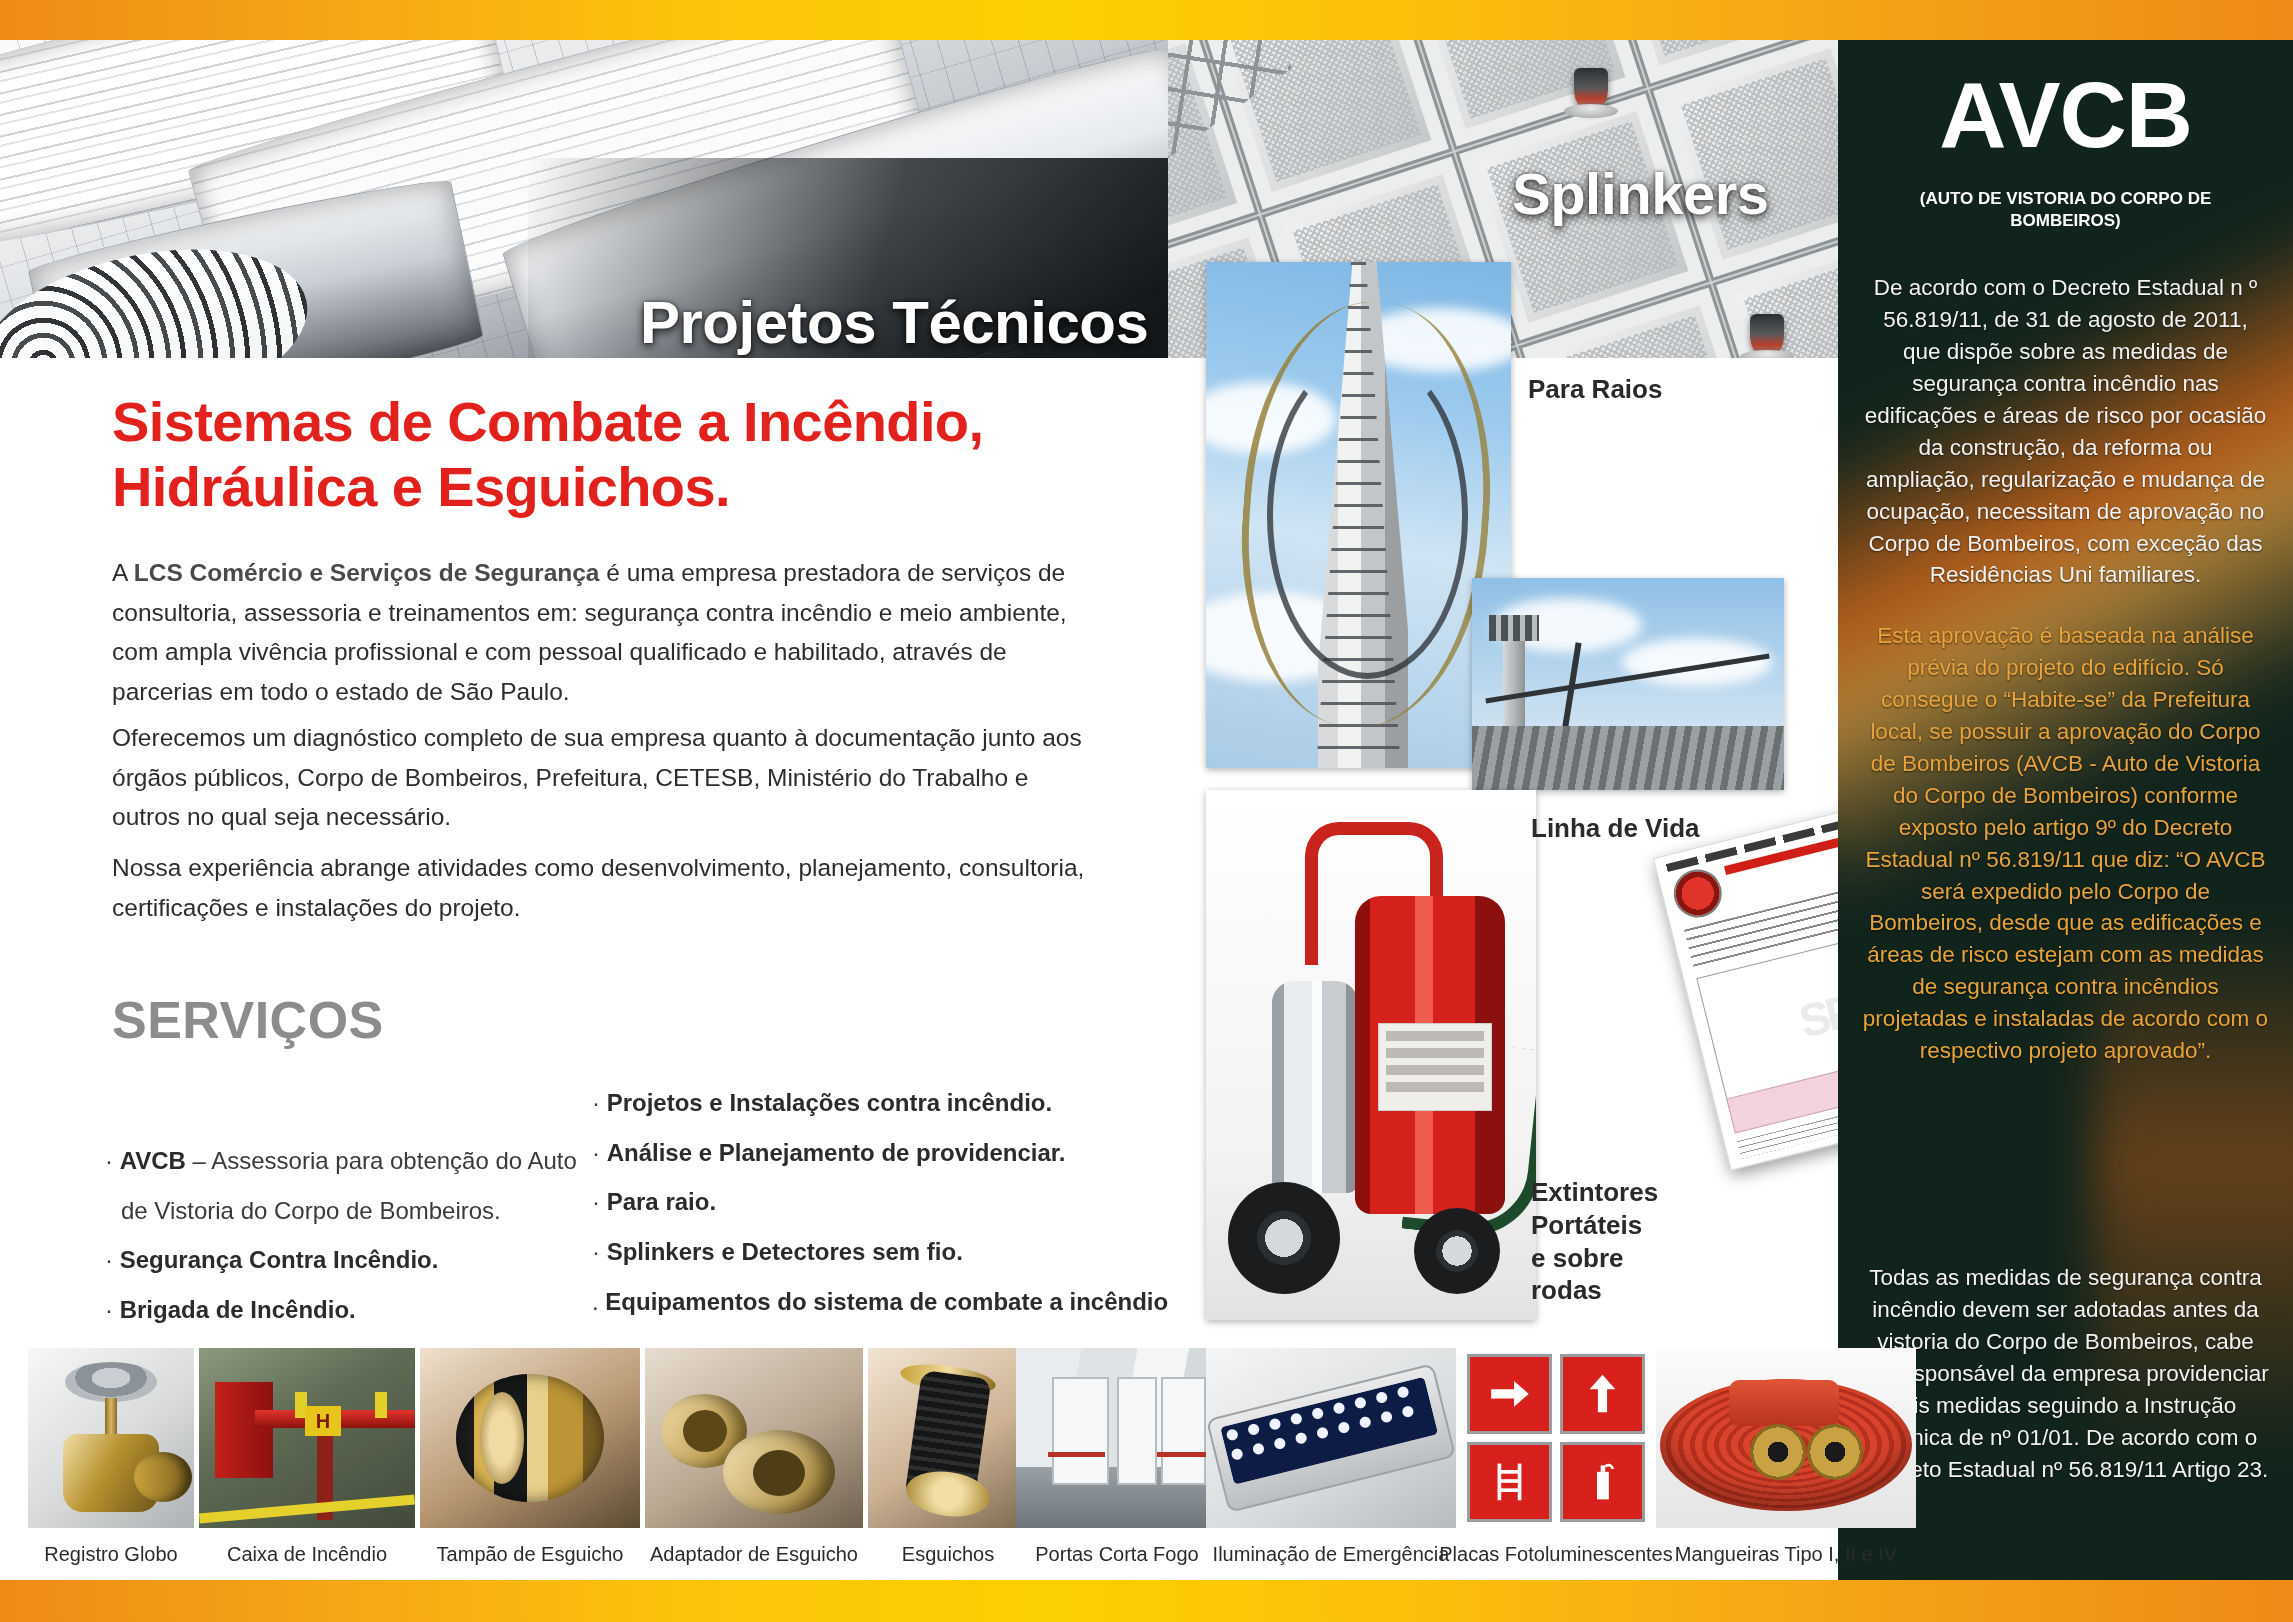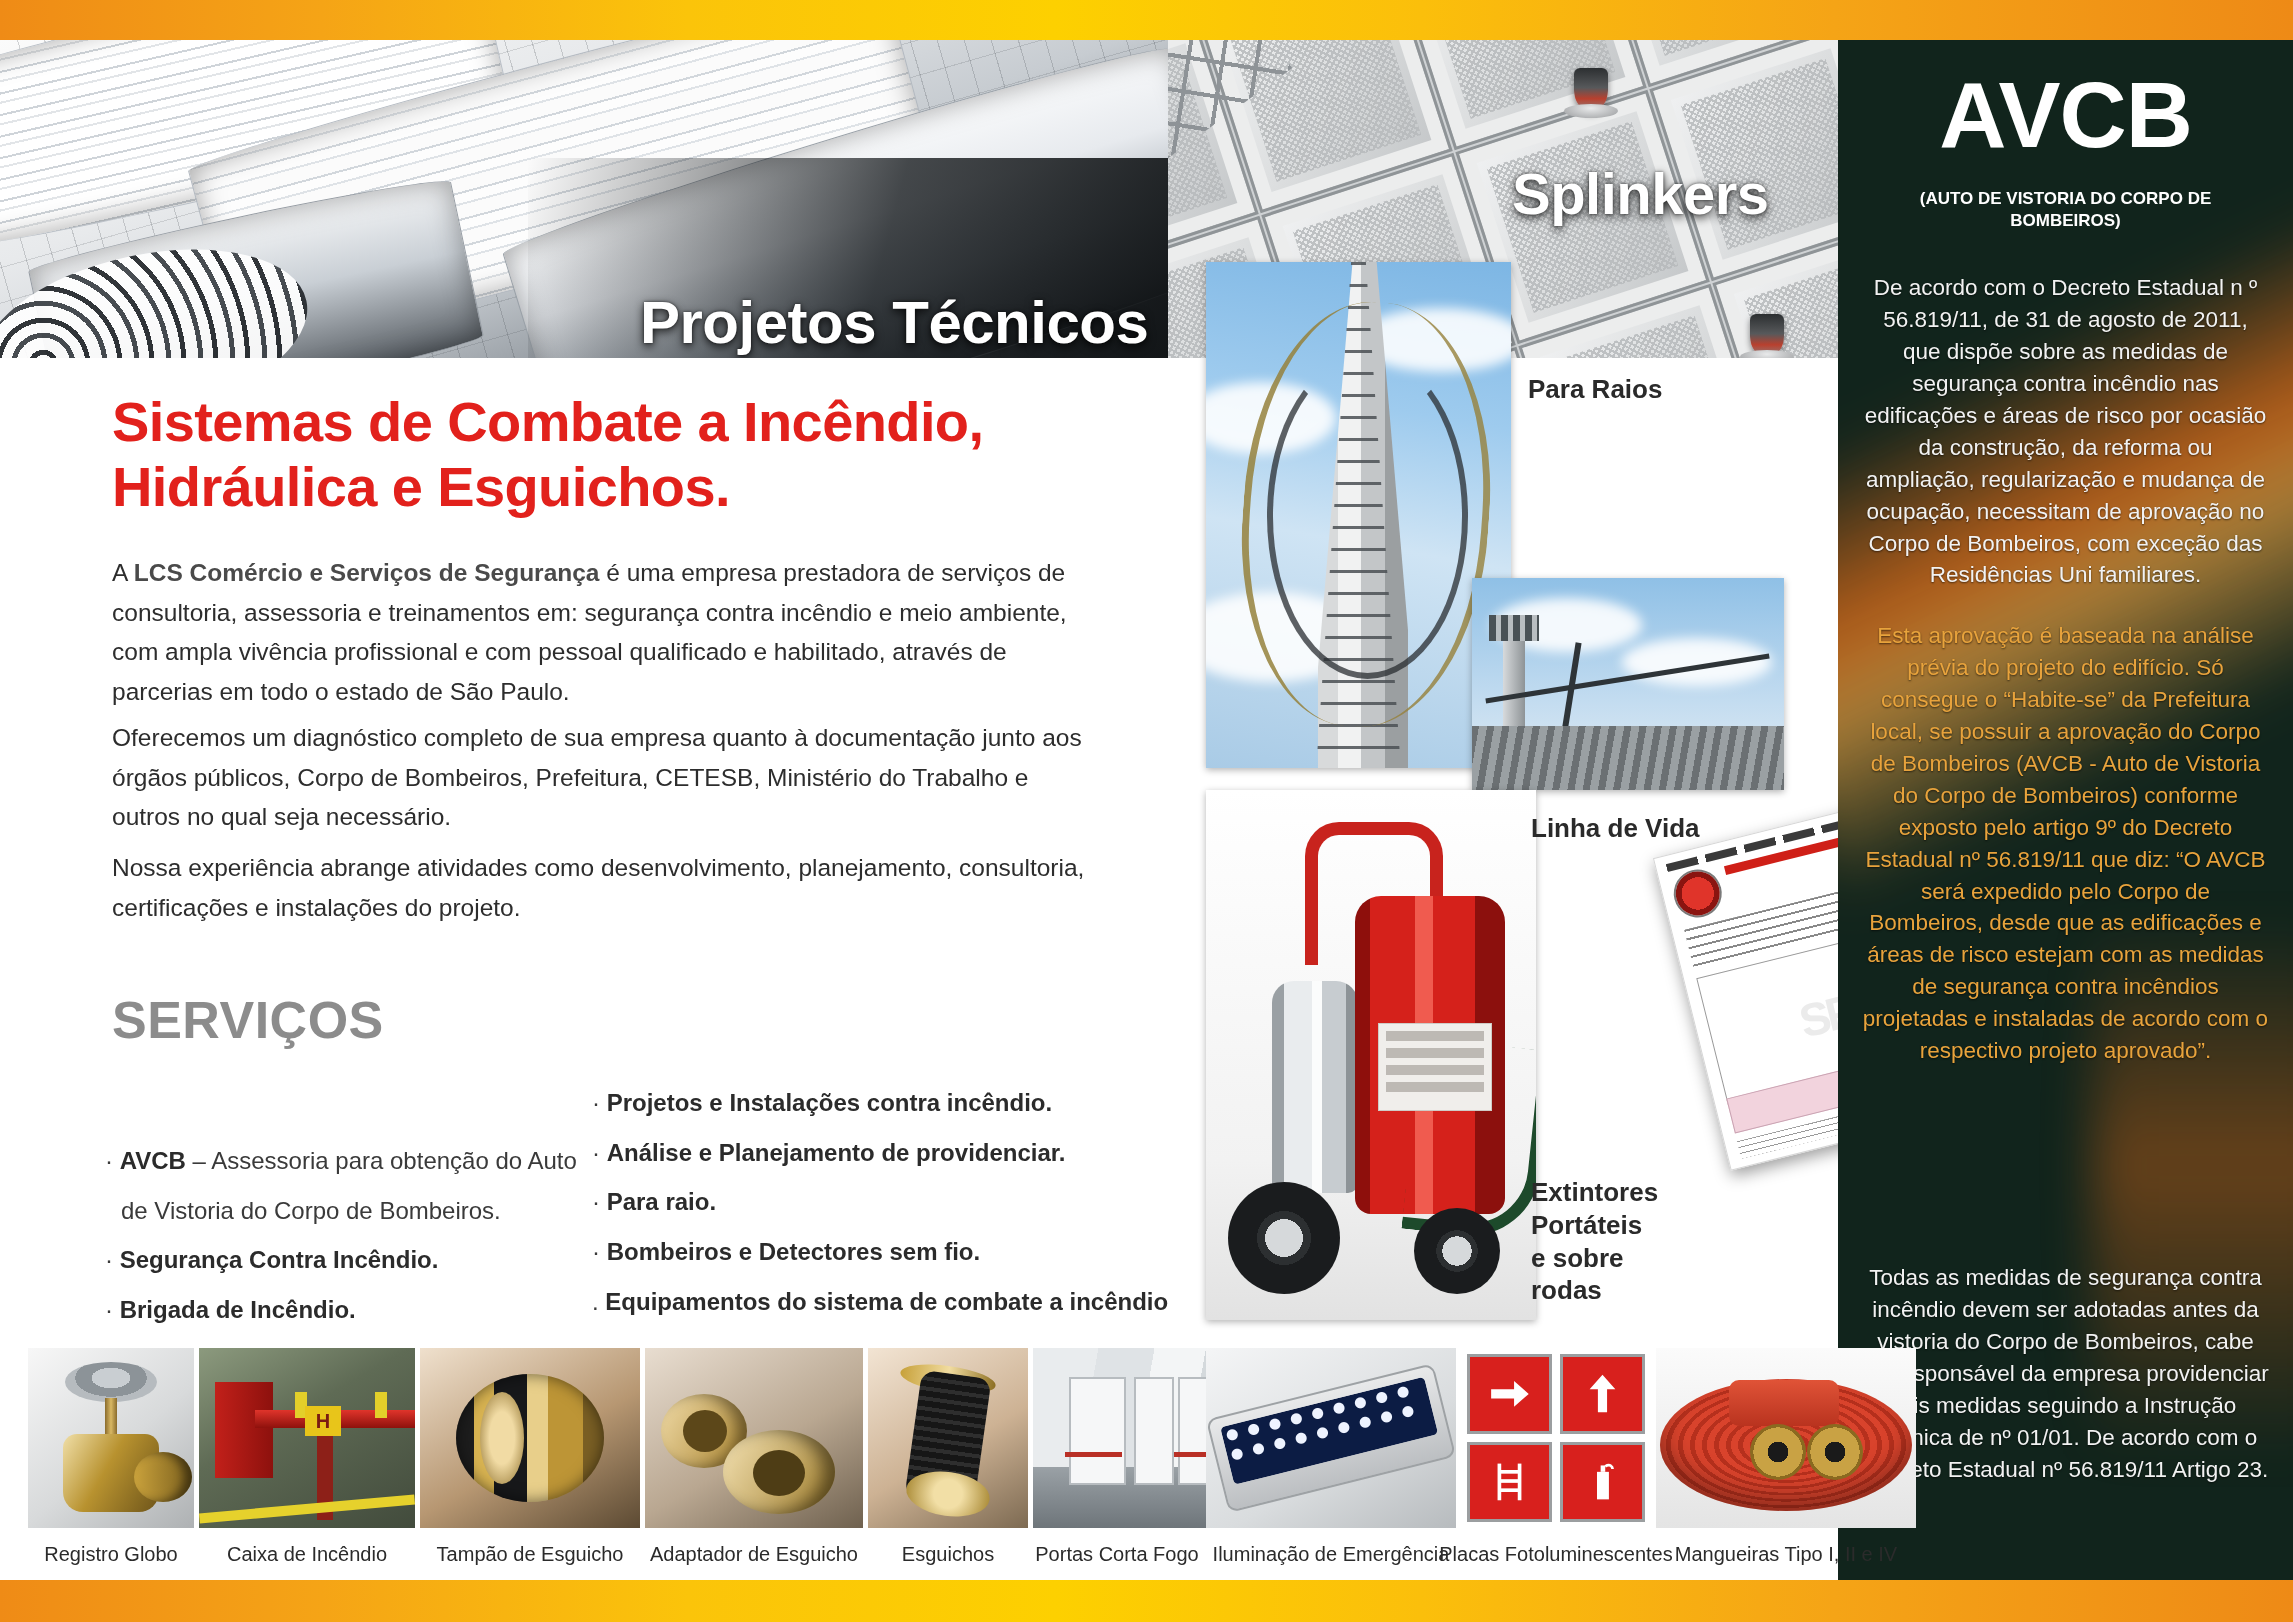--- a/index.html
+++ b/index.html
@@ -355,21 +355,21 @@
         <li><span>· </span><b>Brigada de Incêndio.</b><span></span></li>
         <li><span>· </span><b>Laudo Predial</b><span> - lei complementar 441/01.</span></li>
         <li><span>· </span><b>Linha de Vida.</b><span></span></li>
       </ul>
   </div>
   <div class="svc-col" id="svc-right">
     <ul>
         <li><span>· </span><b>Projetos e Instalações contra incêndio.</b><span></span></li>
         <li><span>· </span><b>Análise e Planejamento de providenciar.</b><span></span></li>
         <li><span>· </span><b>Para raio.</b><span></span></li>
-        <li><span>· </span><b>Bombeiros e Detectores sem fio.</b><span></span></li>
+        <li><span>· </span><b>Splinkers e Detectores sem fio.</b><span></span></li>
         <li><span>. </span><b>Equipamentos do sistema de combate a incêndio</b><span></span></li>
       </ul>
   </div>
 
   <div class="photo" id="photo-tower">
     <div class="cloud" style="left:-20px;top:120px;width:150px;height:72px;"></div>
     <div class="cloud" style="left:150px;top:46px;width:170px;height:64px;"></div>
     <div class="cloud" style="left:-30px;top:330px;width:190px;height:90px;"></div>
     <div class="tower"></div>
     <div class="tower-rungs"></div>
@@ -471,21 +471,21 @@
           <div class="pcap">Adaptador de Esguicho</div>
         </div>
         <div class="pcell" style="width: 160px;">
           <div class="pimg bg-esg" style="width: 160px;">
             <div class="eg-gold1"></div>
             <div class="eg-body"></div>
             <div class="eg-gold2"></div>
           </div>
           <div class="pcap">Esguichos</div>
         </div>
-        <div class="pcell" style="width: 168px;">
+        <div class="pcell" style="width: 168px; align-items: center;">
           <div class="pimg bg-porta" style="width: 202px;">
             <div class="pd-wall"></div>
             <div class="pd-floor"></div>
             <div class="pd-door" style="left:18%;width:26%;"></div>
             <div class="pd-door" style="left:50%;width:18%;"></div>
             <div class="pd-door" style="left:72%;width:20%;"></div>
             <div class="pd-red" style="left:16%;width:28%;top:58%;"></div>
             <div class="pd-red" style="left:70%;width:24%;top:58%;"></div>
           </div>
           <div class="pcap">Portas Corta Fogo</div>

